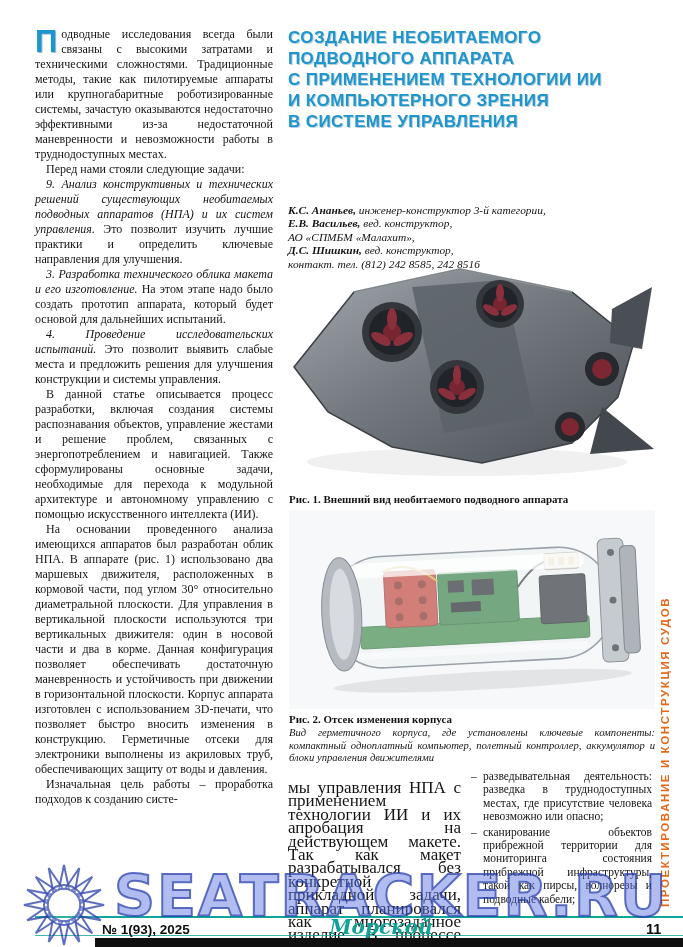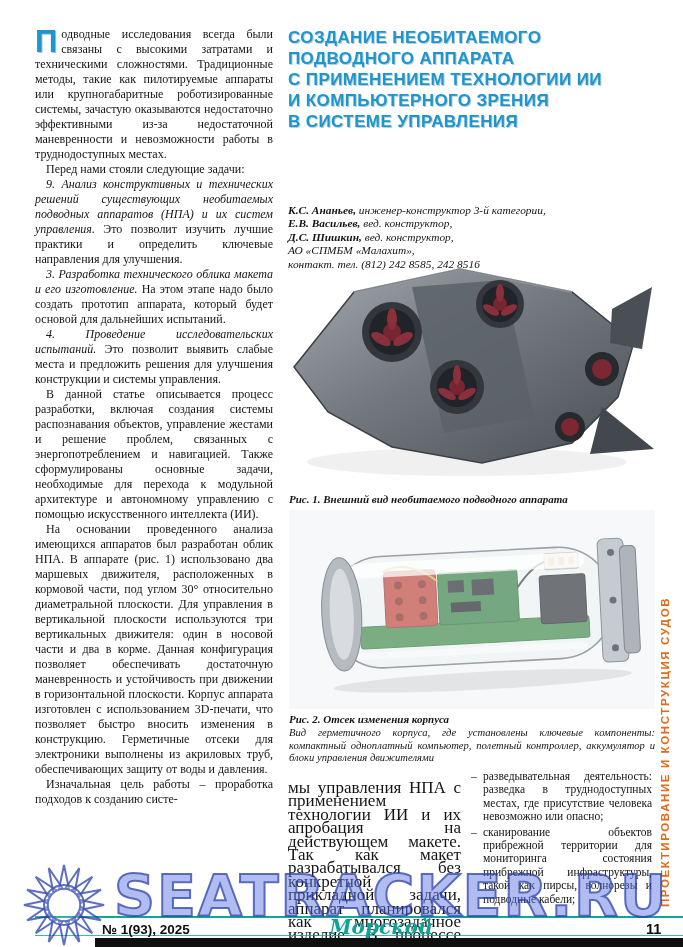--- a/index.html
+++ b/index.html
@@ -25,21 +25,21 @@
            font-size:11.4px;line-height:13.4px;font-style:italic;margin-top:36px;}
   .authors b{font-style:italic;}
 
   
   .fig1{position:absolute;left:272px;top:247px;width:385px;height:243px;}
   .fig2{position:absolute;left:289px;top:510px;width:366px;height:199px;background:#f7f8f9;}
   .fig1 svg,.fig2 svg{width:100%;height:100%;display:block;}
   .fig-cap{position:absolute;font-size:11px;line-height:13px;}
   .fig1-cap{left:289px;top:493px;width:366px;}
   .fig2-cap{left:289px;top:713px;width:366px;}
-  .fig-cap .cap-line{font-weight:bold;font-style:italic;}
+  .fig-cap .cap-line{font-weight:bold;}
   .fig2-body{font-style:italic;font-size:10.6px;line-height:12.6px;text-align:justify;margin-top:1px;}
 
   
   .bcol-mid{position:absolute;left:288px;top:781px;width:173px;
             font-size:17px;line-height:13.4px;text-align:justify;hyphens:auto;}
   .bcol-right{position:absolute;left:471px;top:770px;width:181px;
               font-size:11.5px;line-height:13.4px;text-align:justify;hyphens:auto;}
   .bullet{display:flex;margin-bottom:2px;}
   .bullet .marker{flex:none;width:12px;}
 
@@ -87,22 +87,22 @@
     <div>СОЗДАНИЕ НЕОБИТАЕМОГО</div>
     <div>ПОДВОДНОГО АППАРАТА</div>
     <div>С ПРИМЕНЕНИЕМ ТЕХНОЛОГИИ ИИ</div>
     <div>И КОМПЬЮТЕРНОГО ЗРЕНИЯ</div>
     <div>В СИСТЕМЕ УПРАВЛЕНИЯ</div>
   </div>
 
   <div class="authors">
     <div><b>К.С. Ананьев,</b><span> инженер-конструктор 3-й категории,</span></div>
     <div><b>Е.В. Васильев,</b><span> вед. конструктор,</span></div>
+    <div>АО «СПМБМ «Малахит»,</div>
     <div><b>Д.С. Шишкин,</b><span> вед. конструктор,</span></div>
-    <div>АО «СПМБМ «Малахит»,</div>
     <div>контакт. тел. (812) 242 8585, 242 8516</div>
   </div>
 
   <div class="fig1">
     <svg viewBox="0 0 385 243">
       <defs>
         <linearGradient id="hullg" x1="0" y1="0" x2="1" y2="1">
           <stop offset="0" stop-color="#a2a8ae"></stop>
           <stop offset="0.45" stop-color="#73797f"></stop>
           <stop offset="1" stop-color="#4a4f55"></stop>

